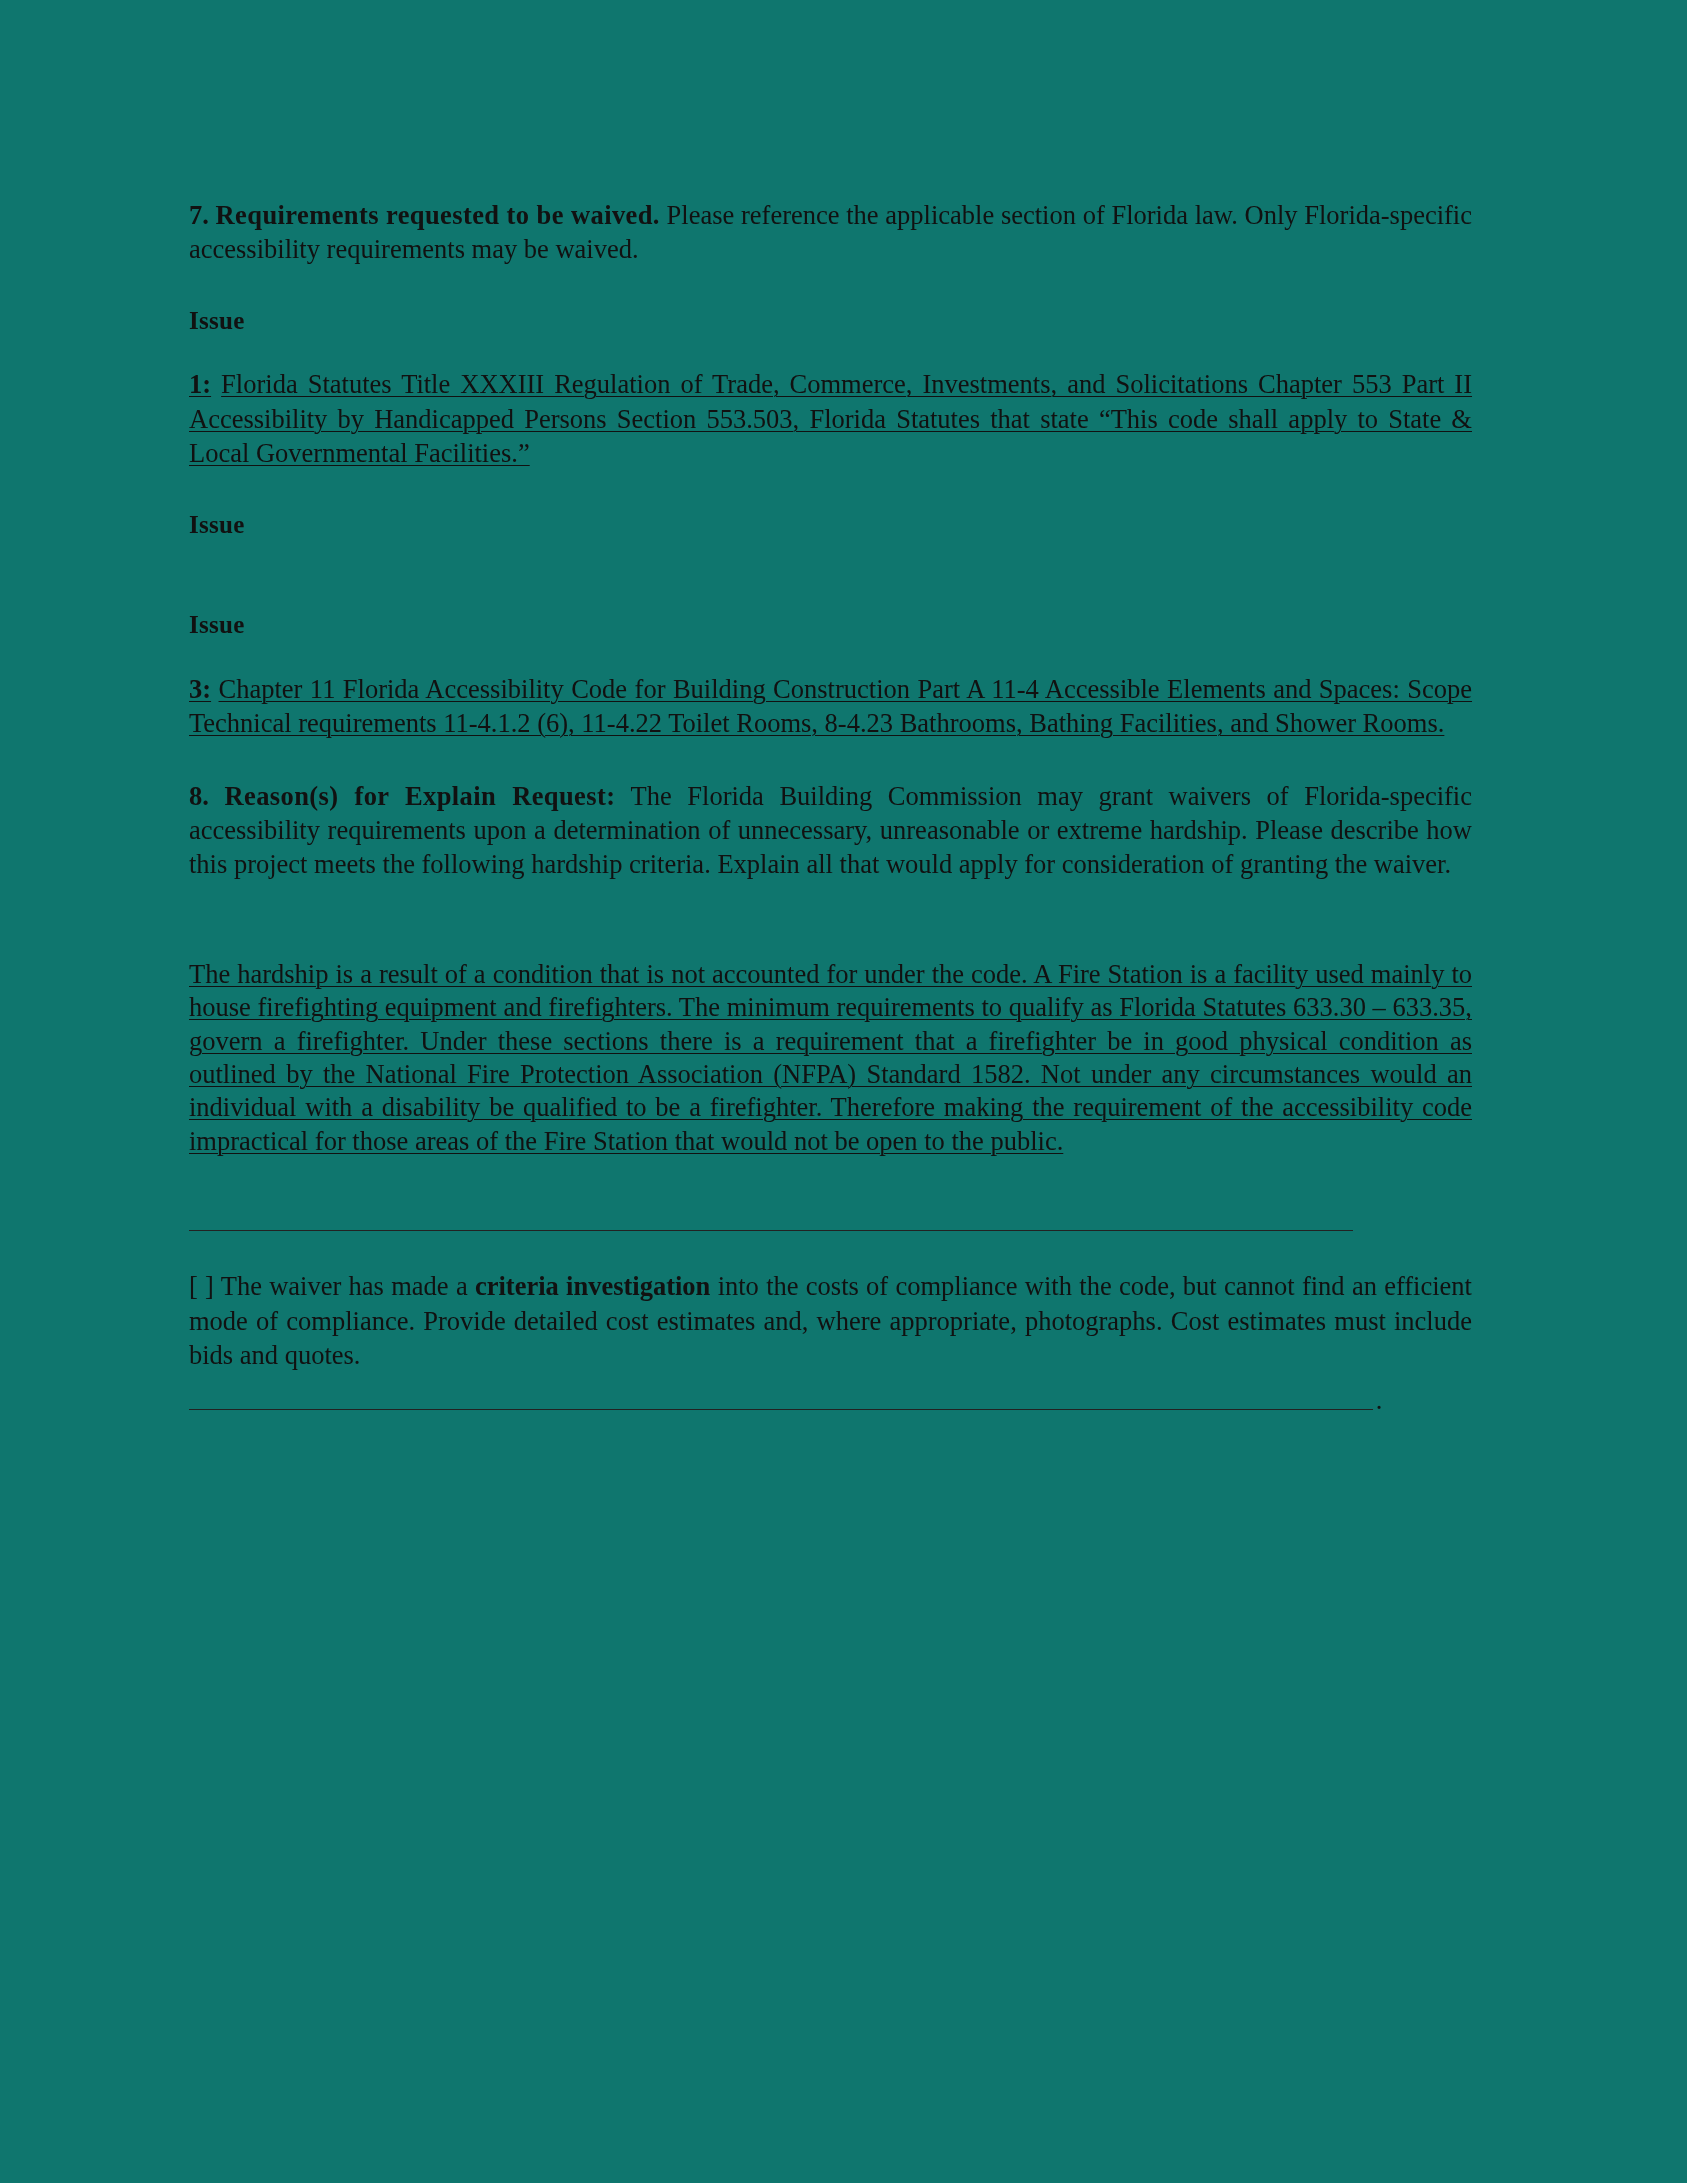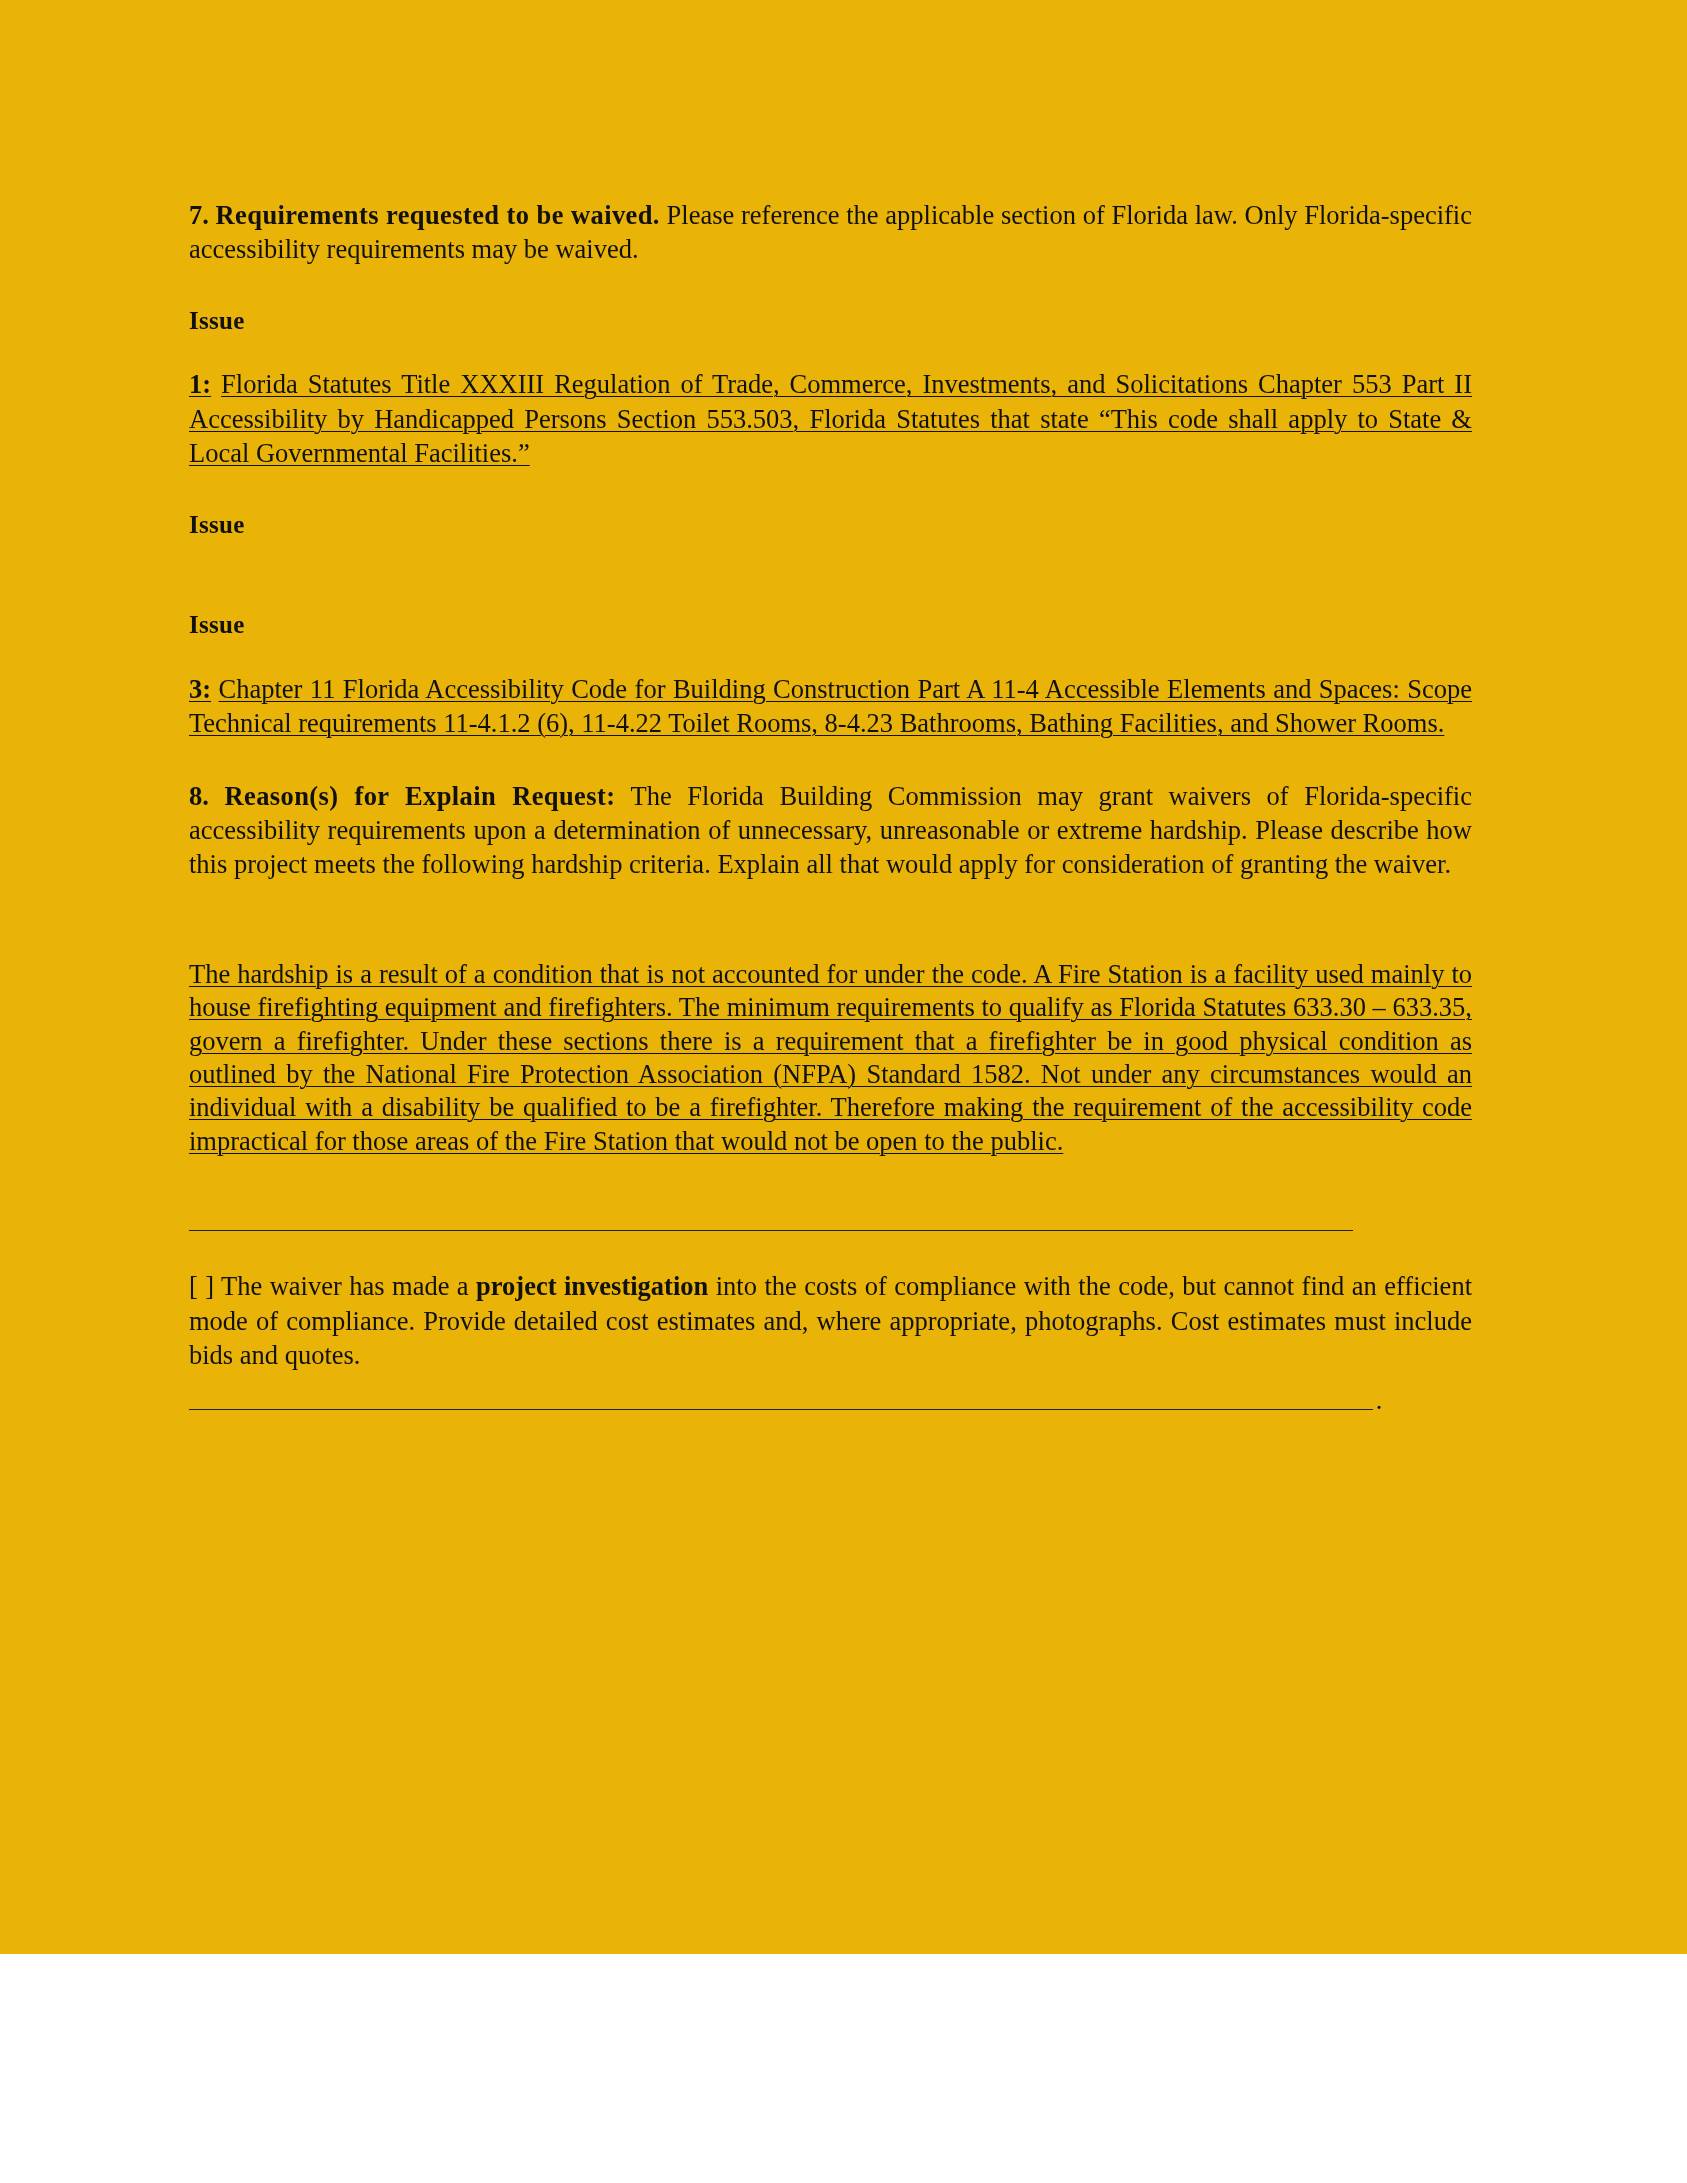--- a/index.html
+++ b/index.html
@@ -3,22 +3,22 @@
 <meta charset="utf-8">
 <style>
   html, body {
     margin: 0;
     padding: 0;
     background: #ffffff;
   }
   .page {
     position: relative;
     width: 1687px;
-    height: 1954px;
-    background: #eab308;
+    height: 2183px;
+    background: #0f766e;
     box-sizing: border-box;
     font-family: "Liberation Serif", serif;
     color: #111111;
     padding-left: 28px;
   }
   .content {
     position: absolute;
     left: 189px;
     top: 198px;
     width: 1283px;
@@ -127,20 +127,20 @@
     <p class="u tight">The hardship is a result of a condition that is not accounted for under the code. A Fire Station is a facility used mainly to house firefighting equipment and firefighters.  The minimum requirements to qualify as Florida Statutes 633.30 – 633.35, govern a firefighter.  Under these sections there is a requirement that a firefighter be in good physical condition as outlined by the National Fire Protection Association (NFPA) Standard 1582.  Not under any circumstances would an individual with a disability be qualified to be a firefighter.  Therefore making the requirement of the accessibility code impractical for those areas of the Fire Station that would not be open to the public.</p>
 
     <div class="gap-lg"></div>
 
 
     <div class="blankline"></div>
 
     <div class="gap-lg"></div>
 
     <p>
-      <span>[ ]</span><span> The waiver has made a </span><span class="bold">project investigation</span><span> into the costs of compliance with the code, but cannot find an efficient mode of compliance. Provide detailed cost estimates and, where appropriate, photographs. Cost estimates must include bids and quotes.</span>
+      <span>[ ]</span><span> The waiver has made a </span><span class="bold">criteria investigation</span><span> into the costs of compliance with the code, but cannot find an efficient mode of compliance. Provide detailed cost estimates and, where appropriate, photographs. Cost estimates must include bids and quotes.</span>
     </p>
 
     <div class="blankline second dotted-end"></div>
 
   </div>
 </div>
 
 
 </body></html>

